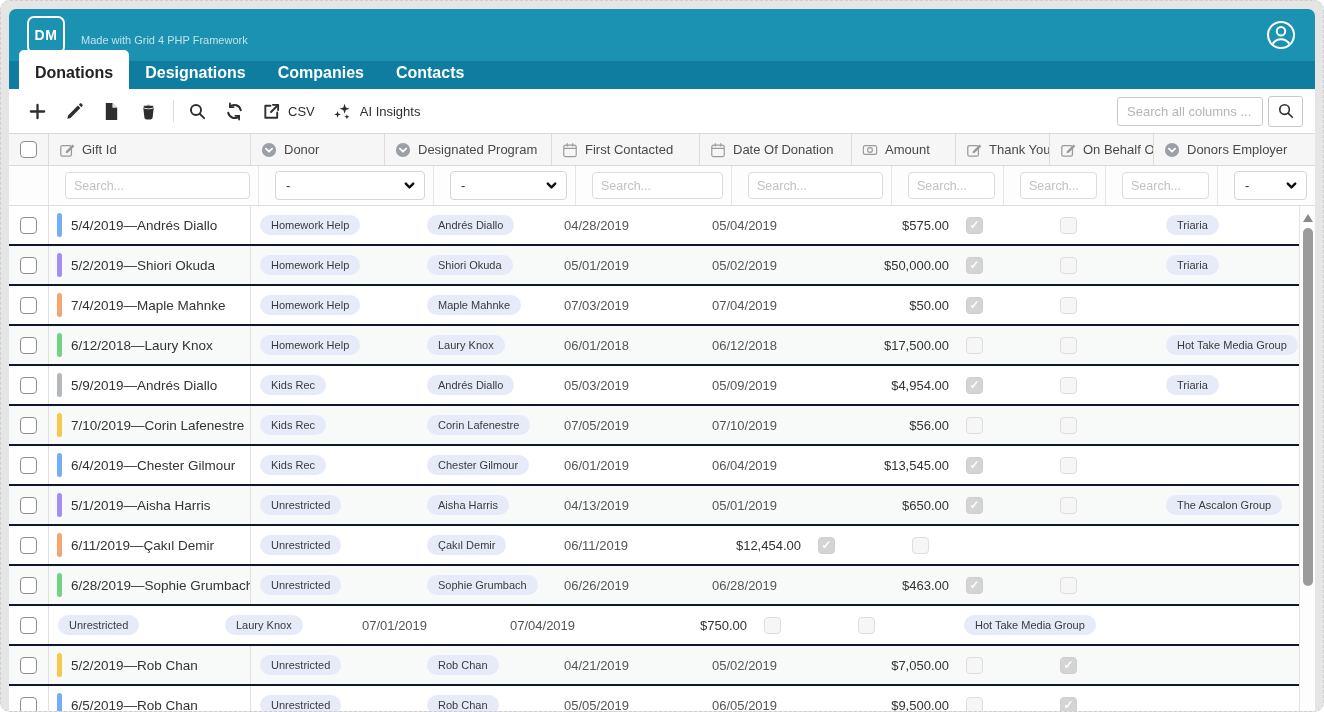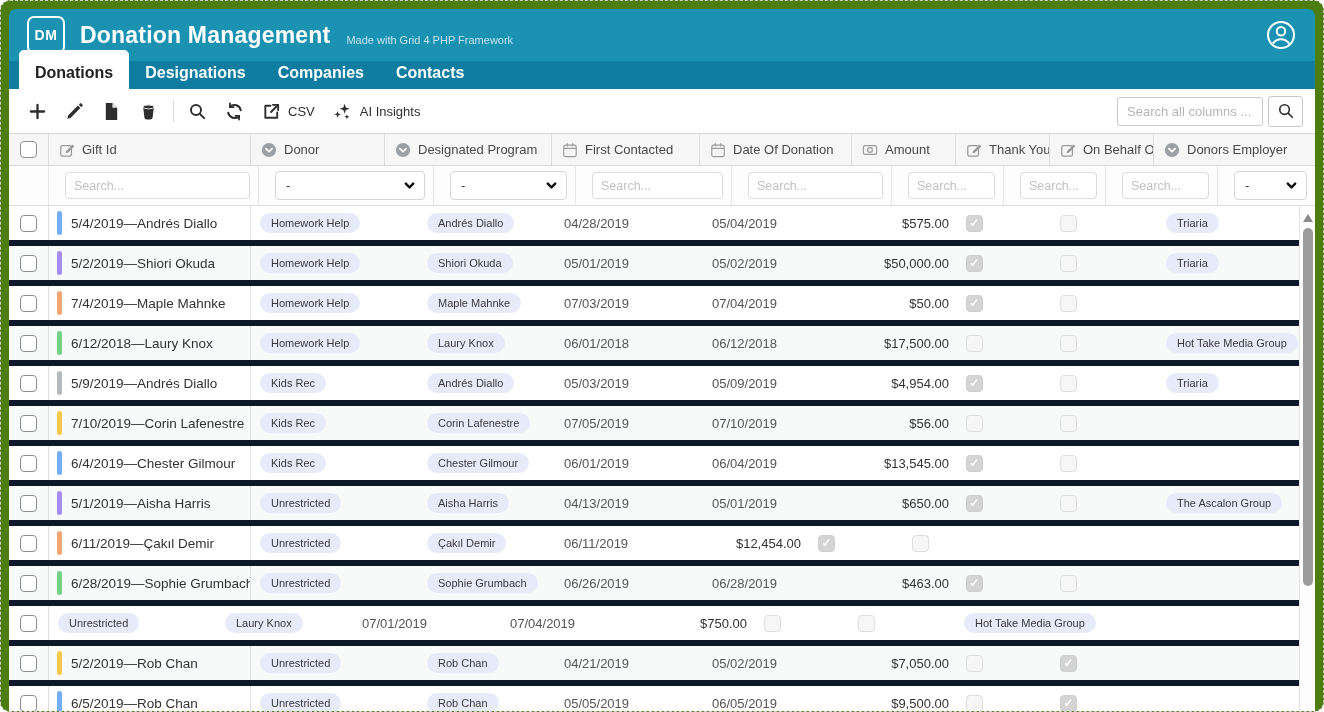--- a/index.html
+++ b/index.html
@@ -1,19 +1,19 @@
 <!DOCTYPE html>
 <html><head>
 <meta charset="utf-8">
 <style>
   * { box-sizing: border-box; margin: 0; padding: 0; }
   html,body { width:1324px; height:712px; overflow:hidden; background:#fff;
     font-family:"Liberation Sans", sans-serif; }
   .frame { position:absolute; inset:0; border:1px dashed #cdcdcd; border-radius:10px;
-    background:#4d7c0f; padding:8px 8px 0 8px; overflow:hidden; }
+    background:#e5e5e5; padding:8px 8px 0 8px; overflow:hidden; }
   .app { height:100%; display:flex; flex-direction:column; overflow:hidden; }
 
   
   .hdr { background:#1c92b3; height:52px; border-radius:7px 7px 0 0; display:flex;
     align-items:center; padding:0 18px; flex:none; }
   .logo { width:38px; height:38px; border:2px solid #fff; border-radius:7px; color:#fff;
     font-weight:bold; font-size:14px; display:flex; align-items:center; justify-content:center;
     letter-spacing:.5px; }
   .title { color:#fff; font-size:23px; font-weight:600; margin-left:15px; letter-spacing:.2px; }
   .subtitle { color:rgba(255,255,255,.72); font-size:11px; margin-left:16px; margin-top:9px; }
@@ -74,21 +74,21 @@
   .c-program { width:167px; flex:none; }
   .c-donor { width:134px; flex:none; }
   .c-first { width:148px; flex:none; }
   .c-dod { width:152px; flex:none; }
   .c-amount { width:104px; flex:none; }
   .c-ty { width:94px; flex:none; }
   .c-ob { width:104px; flex:none; }
   .c-emp { flex:1; min-width:0; }
 
   .rows-viewport { flex:1; overflow:hidden; position:relative; background:#fff; }
-  .row { display:flex; height:40px; border-bottom:6px solid #0f172a; background:#fff;text-align:center; }
+  .row { display:flex; height:40px; border-bottom:2px solid #0f172a; background:#fff;text-align:center; }
   .row.even { background:#f8f9f9; }
   .cell { display:flex; align-items:center; overflow:hidden; }
   .cell.c-check { justify-content:center; border-right:1px solid #e0e0e0; }
   .cell.c-giftid { border-right:1px solid #e0e0e0; padding-left:6px; }
   .cb { width:17px; height:17px; border:1.6px solid #8d8d8d; border-radius:4px;
     background:#fff; flex:none; cursor:pointer; }
   .cb.ro { border:1px solid #dedede; background:#f6f6f6; display:flex; align-items:center;
     justify-content:center; }
   .cb.ro.checked { background:#d4d4d4; border-color:#cfcfcf; }
   .cb.ro.checked::after { content:"✓"; color:#fff; font-size:12px; font-weight:bold; }
@@ -117,21 +117,20 @@
     background:#9b9b9b; border-radius:5px; cursor:pointer; }
 </style>
 </head>
 <body>
 
 <div class="frame">
 <div class="app">
 
   <div class="hdr">
     <div class="logo">DM</div>
-    <div class="title">Donation Management</div>
     <div class="subtitle">Made with Grid 4 PHP Framework</div>
     <div class="hdr-right">
       <span style="display:flex;cursor:pointer;">
         <svg width="32" height="32" viewBox="0 0 32 32" fill="none" stroke="#fff" stroke-width="2">
           <circle cx="16" cy="16" r="13"></circle>
               <circle cx="16" cy="12.2" r="4.2"></circle>
           <path d="M7.8 24.6a10 10 0 0 1 16.4 0"></path>
         </svg>
       </span>
     </div>

